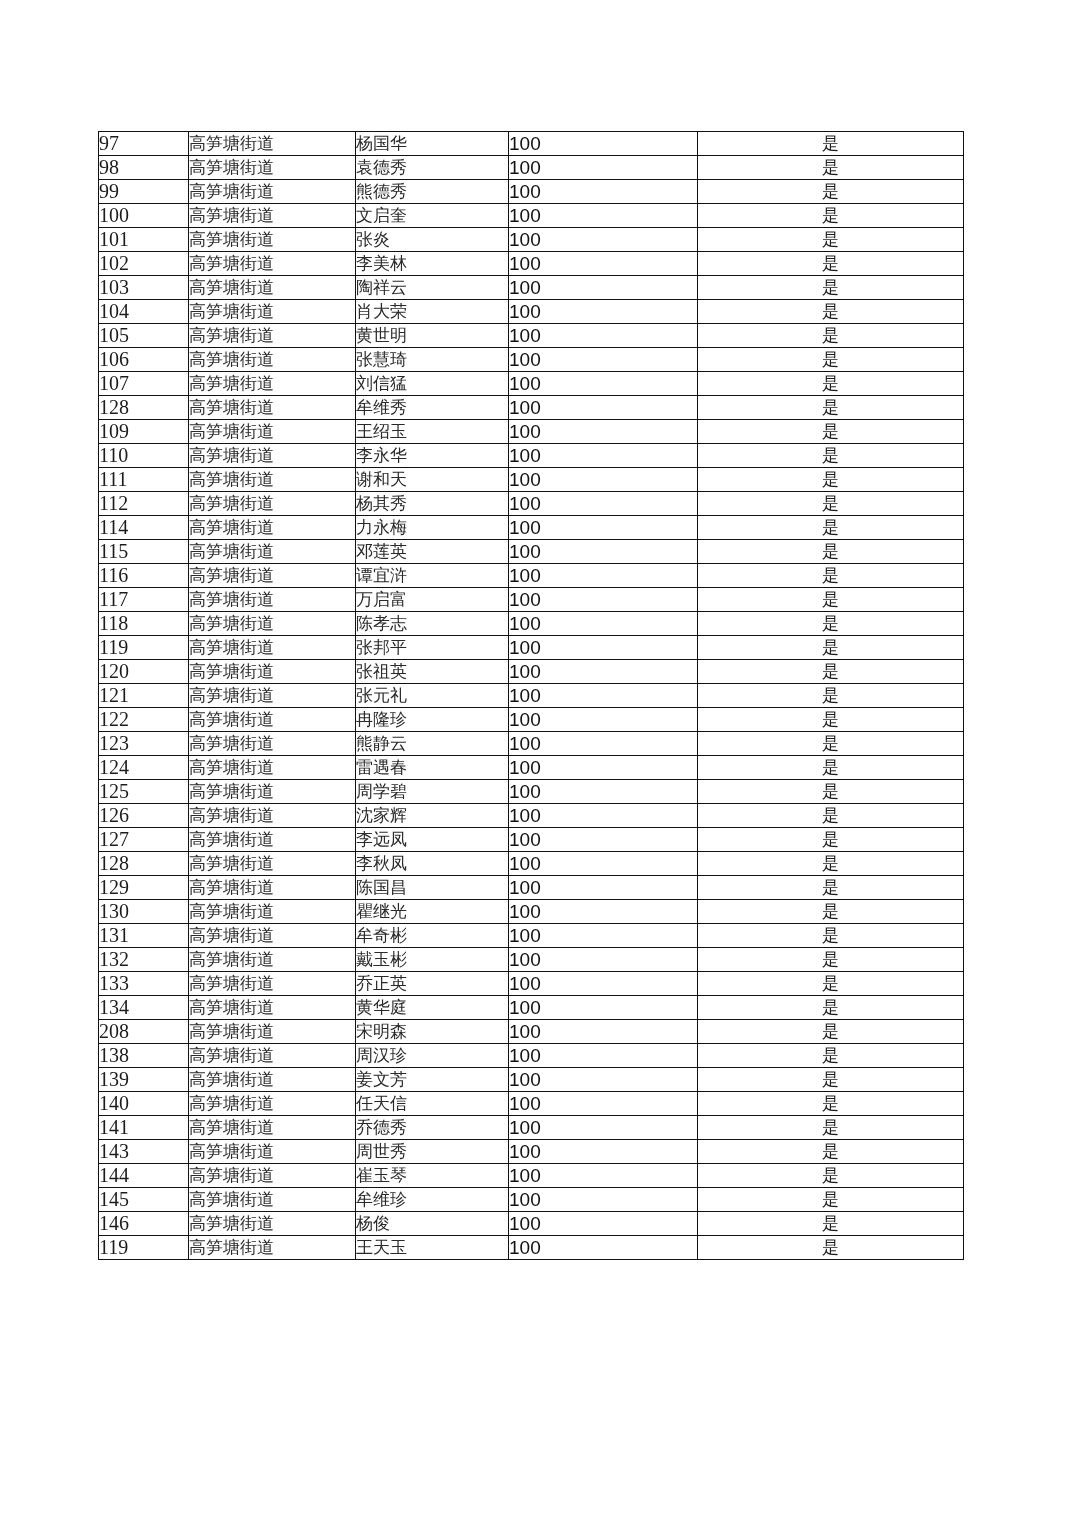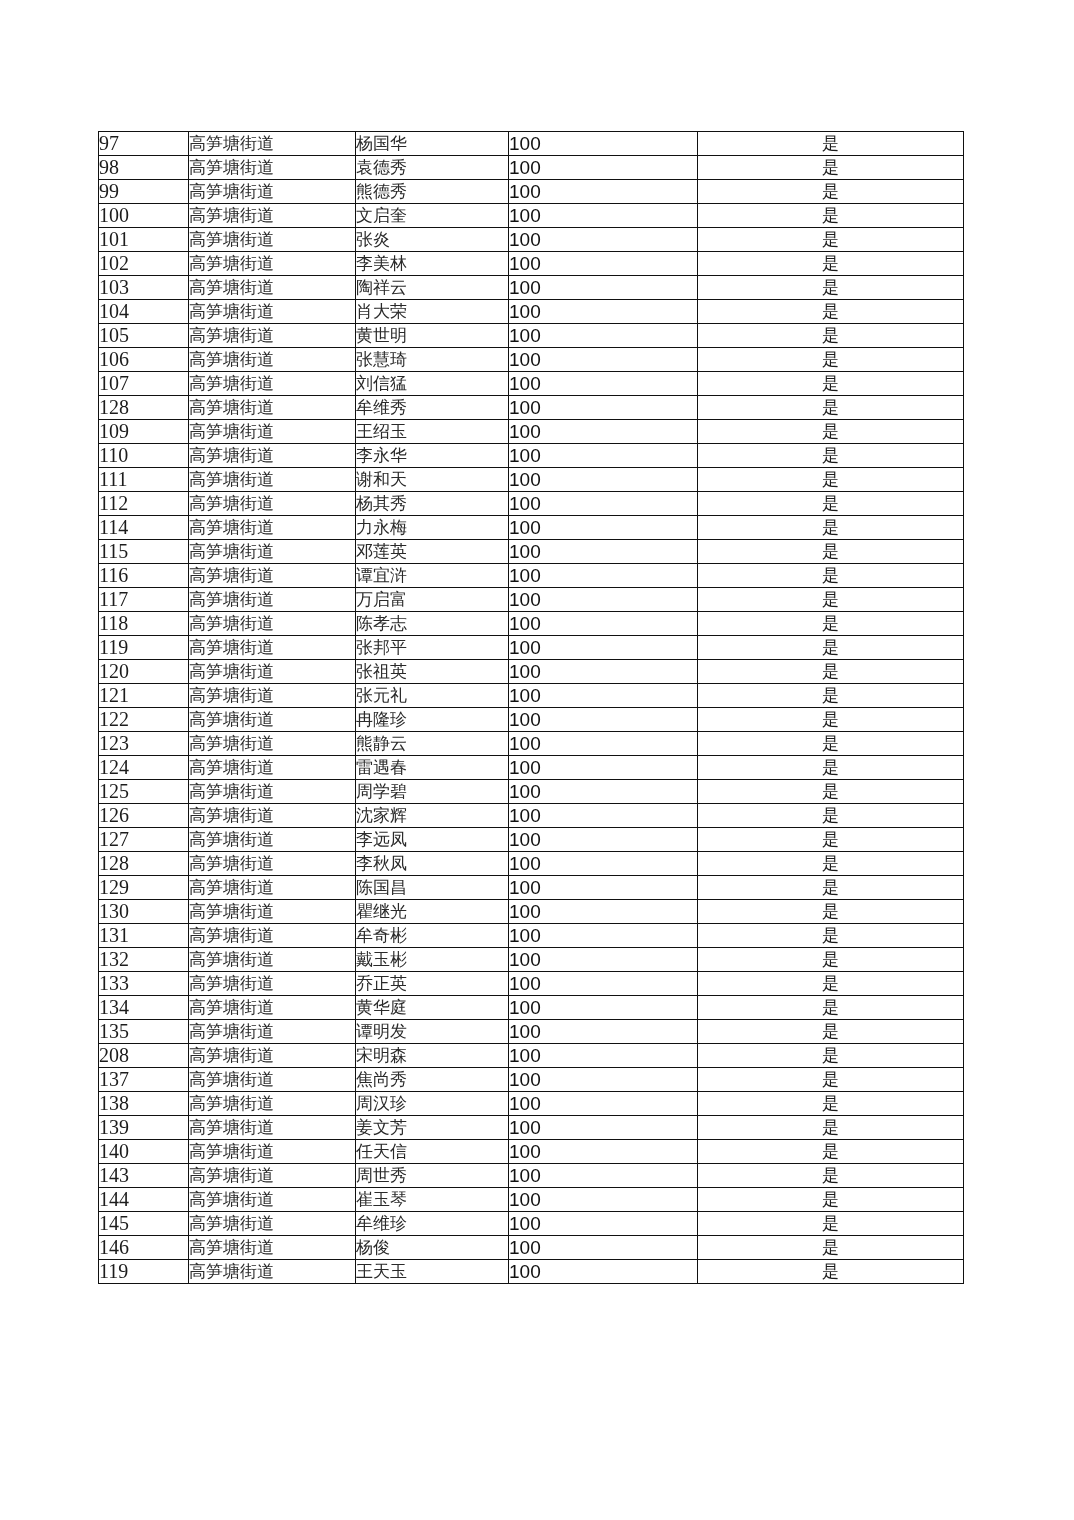--- a/index.html
+++ b/index.html
@@ -329,58 +329,51 @@
           <td class="c4">是</td>
         </tr>
         <tr>
           <td class="c0">134</td>
           <td class="c1">高笋塘街道</td>
           <td class="c2">黄华庭</td>
           <td class="c3">100</td>
           <td class="c4">是</td>
         </tr>
         <tr>
-          <td class="c0">135</td>
-          <td class="c1">高笋塘街道</td>
-          <td class="c2">谭明发</td>
-          <td class="c3">100</td>
-          <td class="c4">是</td>
-        </tr>
-        <tr>
           <td class="c0">208</td>
           <td class="c1">高笋塘街道</td>
           <td class="c2">宋明森</td>
           <td class="c3">100</td>
           <td class="c4">是</td>
         </tr>
         <tr>
-          <td class="c0">137</td>
-          <td class="c1">高笋塘街道</td>
-          <td class="c2">焦尚秀</td>
-          <td class="c3">100</td>
-          <td class="c4">是</td>
-        </tr>
-        <tr>
           <td class="c0">138</td>
           <td class="c1">高笋塘街道</td>
           <td class="c2">周汉珍</td>
           <td class="c3">100</td>
           <td class="c4">是</td>
         </tr>
         <tr>
           <td class="c0">139</td>
           <td class="c1">高笋塘街道</td>
           <td class="c2">姜文芳</td>
           <td class="c3">100</td>
           <td class="c4">是</td>
         </tr>
         <tr>
           <td class="c0">140</td>
           <td class="c1">高笋塘街道</td>
           <td class="c2">任天信</td>
+          <td class="c3">100</td>
+          <td class="c4">是</td>
+        </tr>
+        <tr>
+          <td class="c0">141</td>
+          <td class="c1">高笋塘街道</td>
+          <td class="c2">乔德秀</td>
           <td class="c3">100</td>
           <td class="c4">是</td>
         </tr>
         <tr>
           <td class="c0">143</td>
           <td class="c1">高笋塘街道</td>
           <td class="c2">周世秀</td>
           <td class="c3">100</td>
           <td class="c4">是</td>
         </tr>

